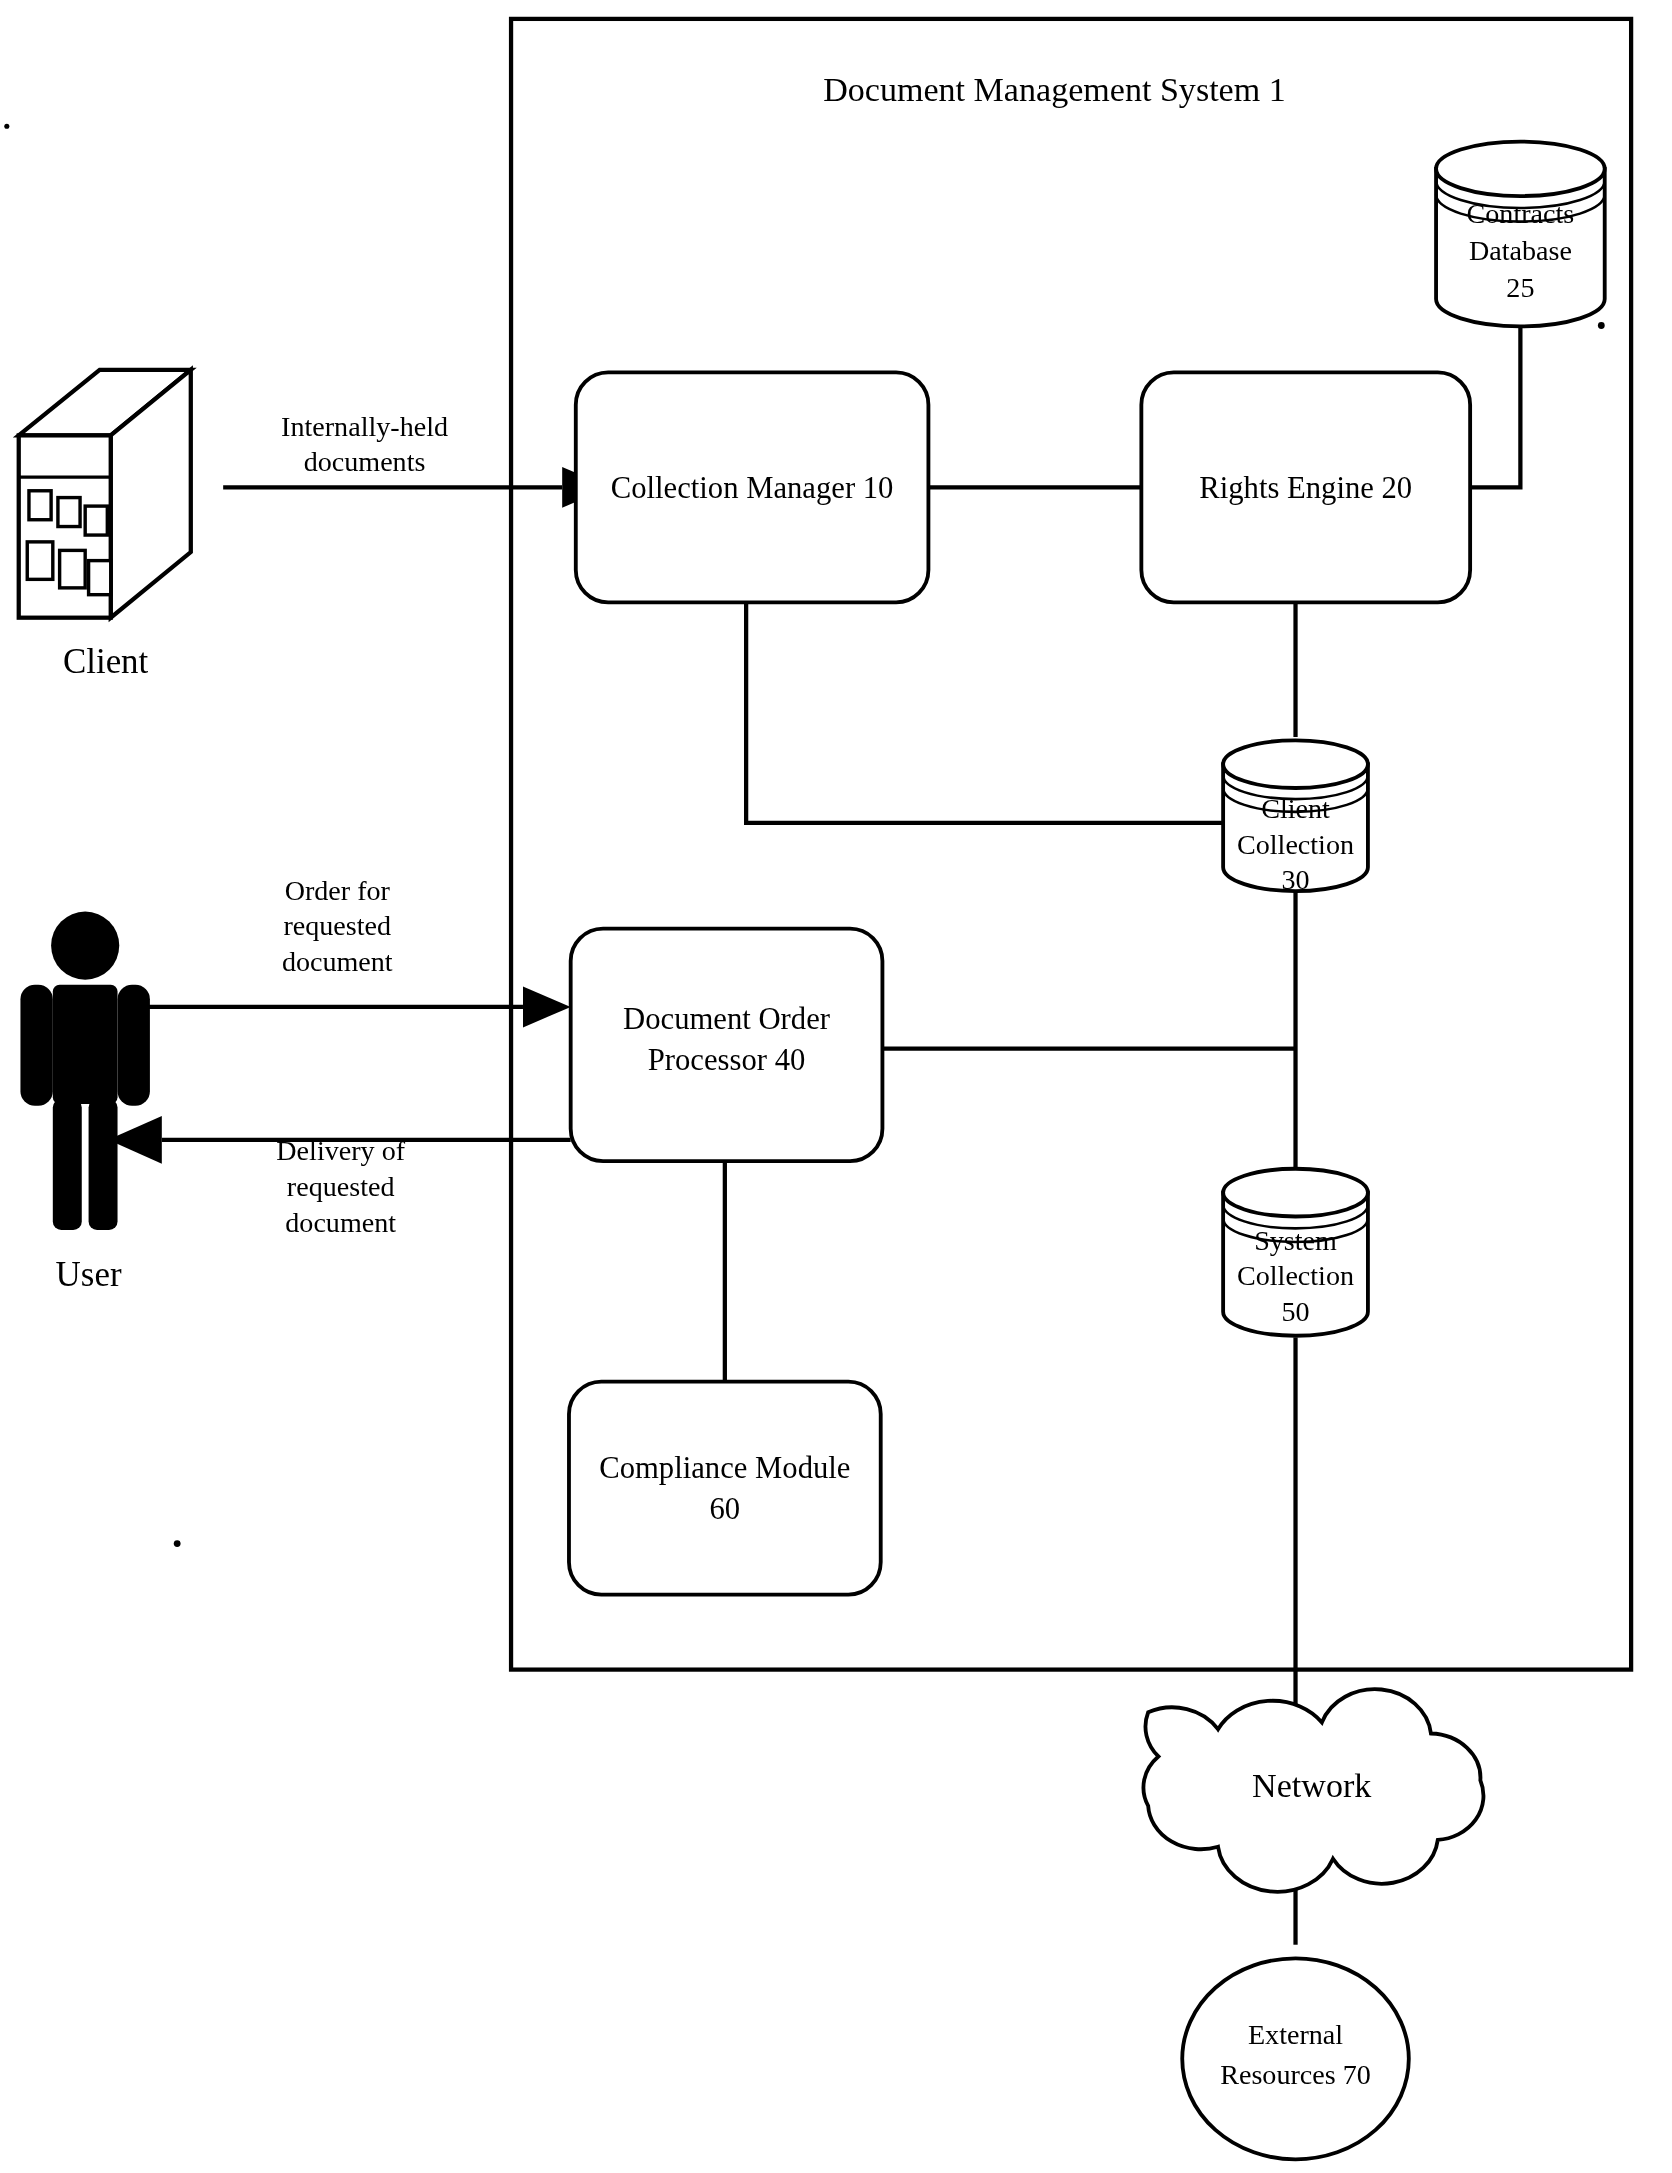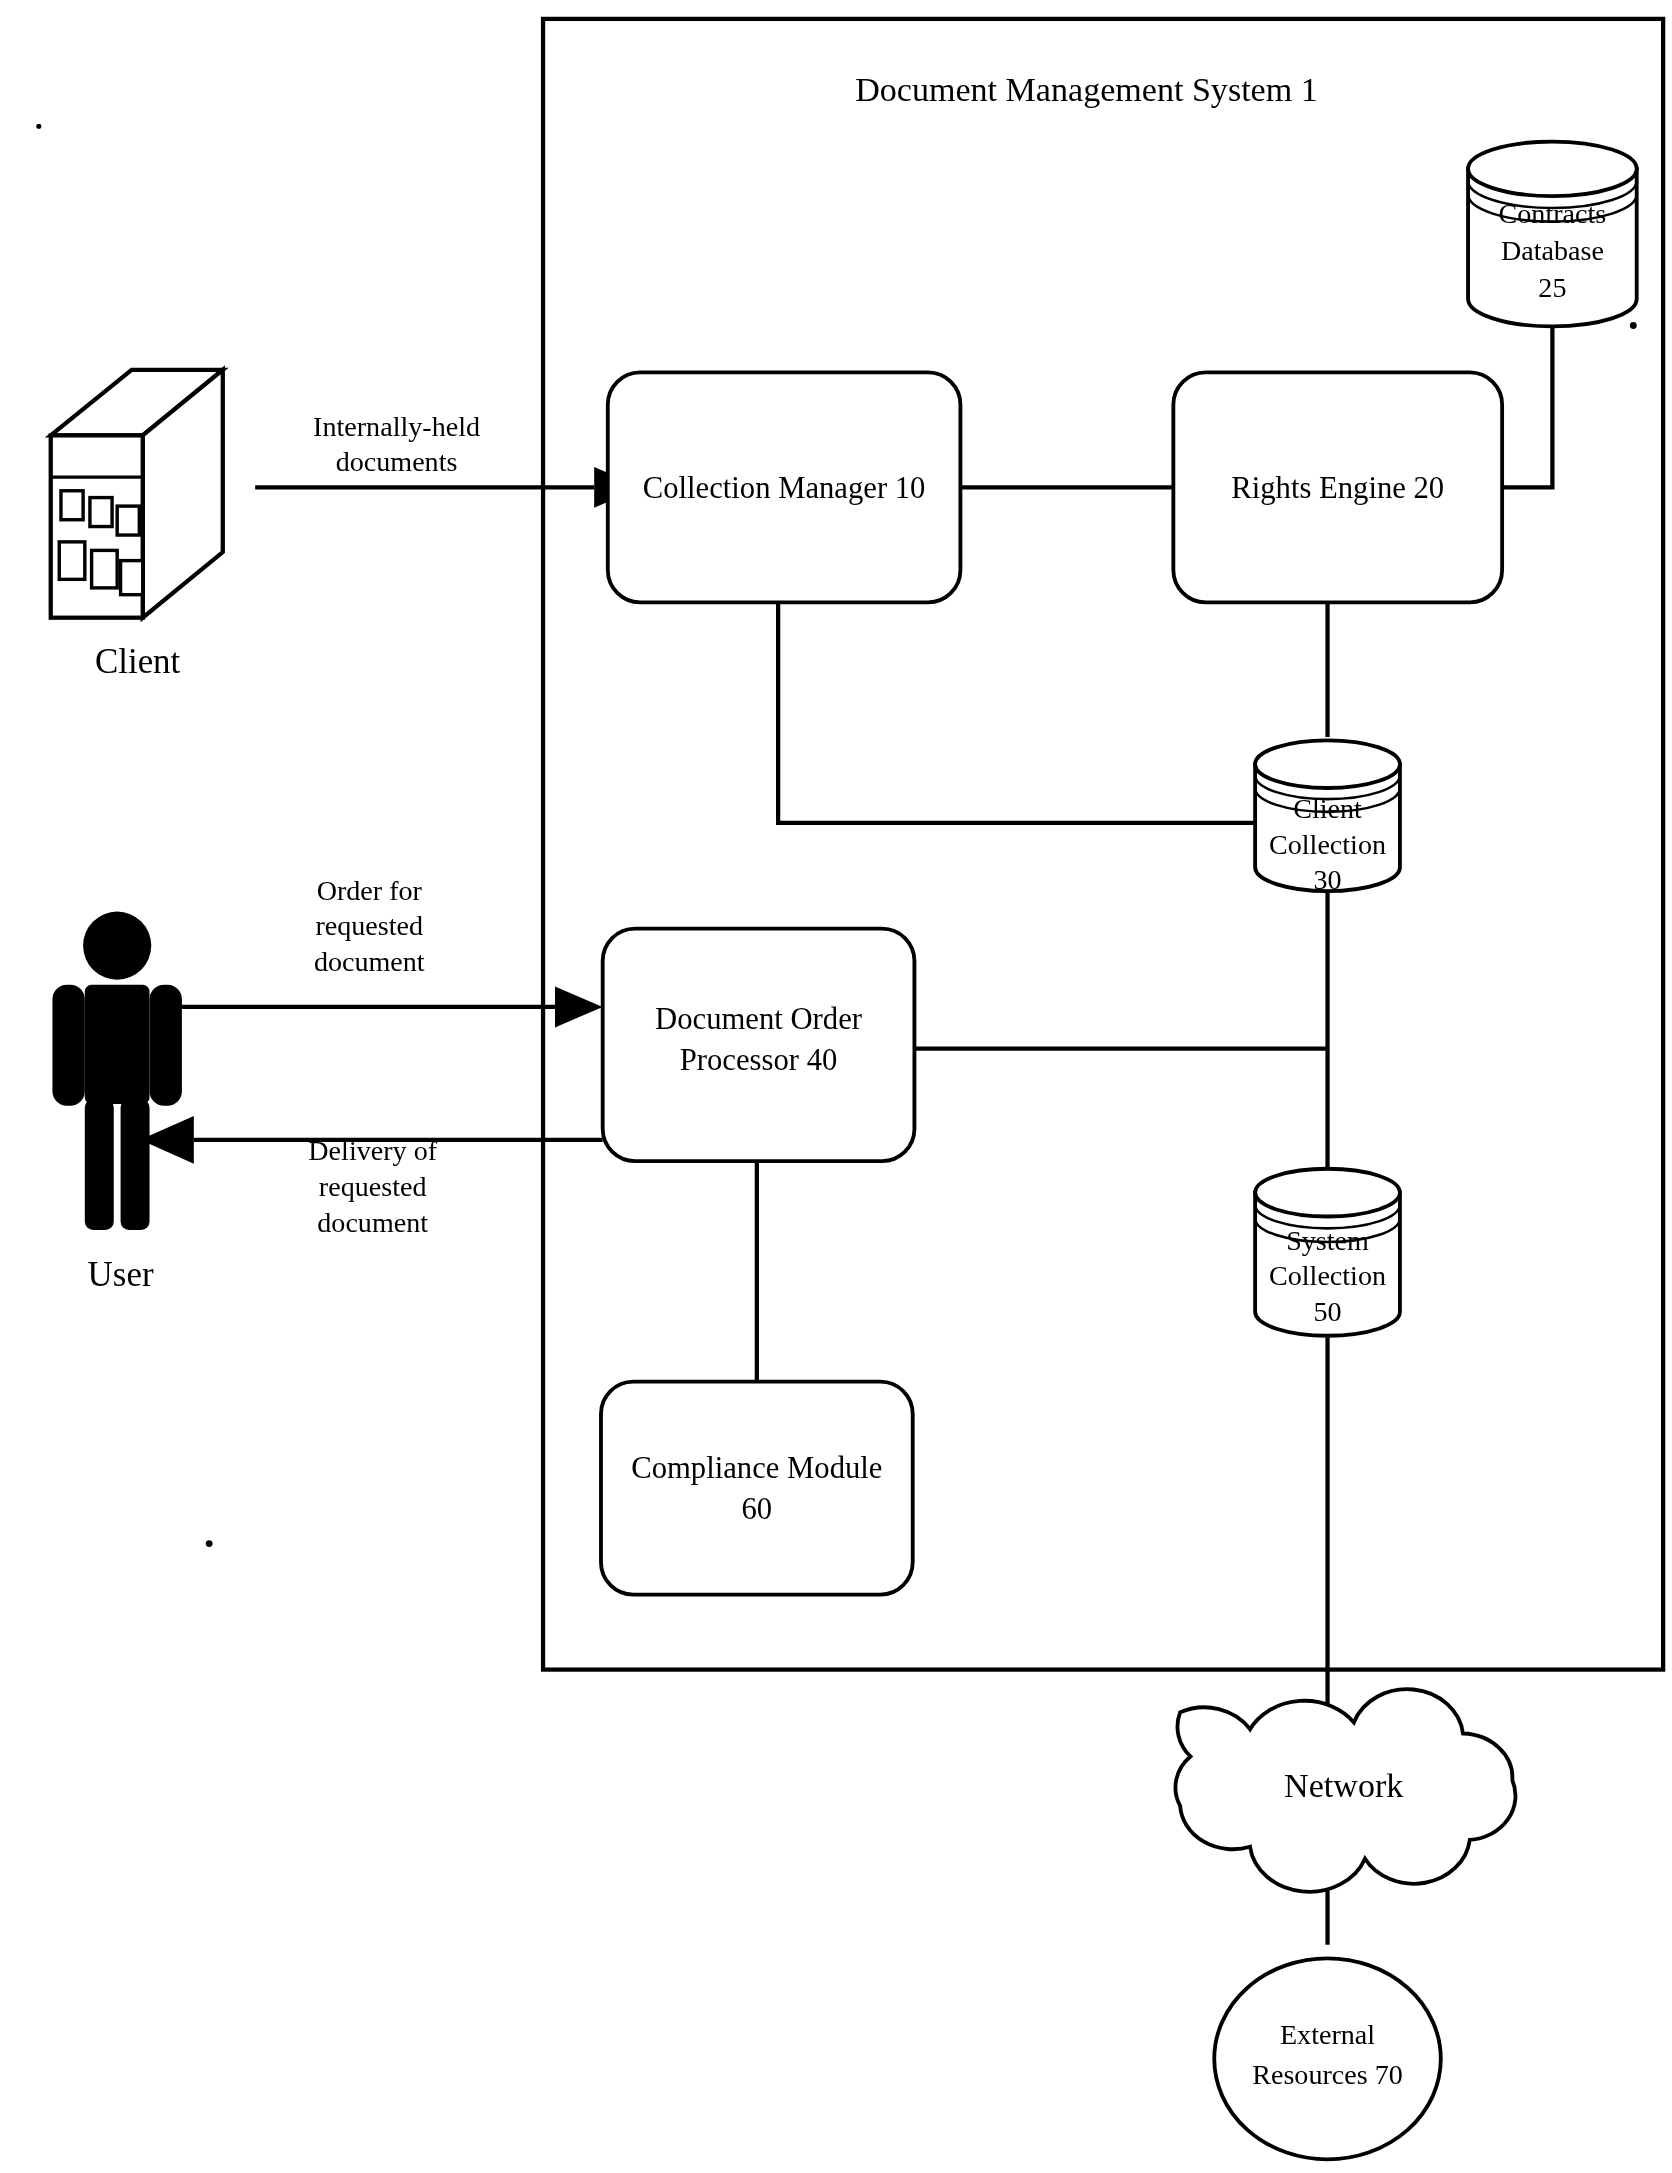--- a/index.html
+++ b/index.html
@@ -11,21 +11,20 @@
     width: 1672px;
     height: 2174px;
     font-family: "Liberation Serif", "DejaVu Serif", serif;
     color: #000000;
     overflow: hidden;
   }
   #diagram-root {
     position: relative;
     width: 1440px;
     height: 2174px;
-    margin-left: 32px;
   }
   svg.figure {
     display: block;
     width: 1672px;
     height: 2174px;
   }
   .stroke {
     fill: none;
     stroke: #000000;
     stroke-width: 4;

